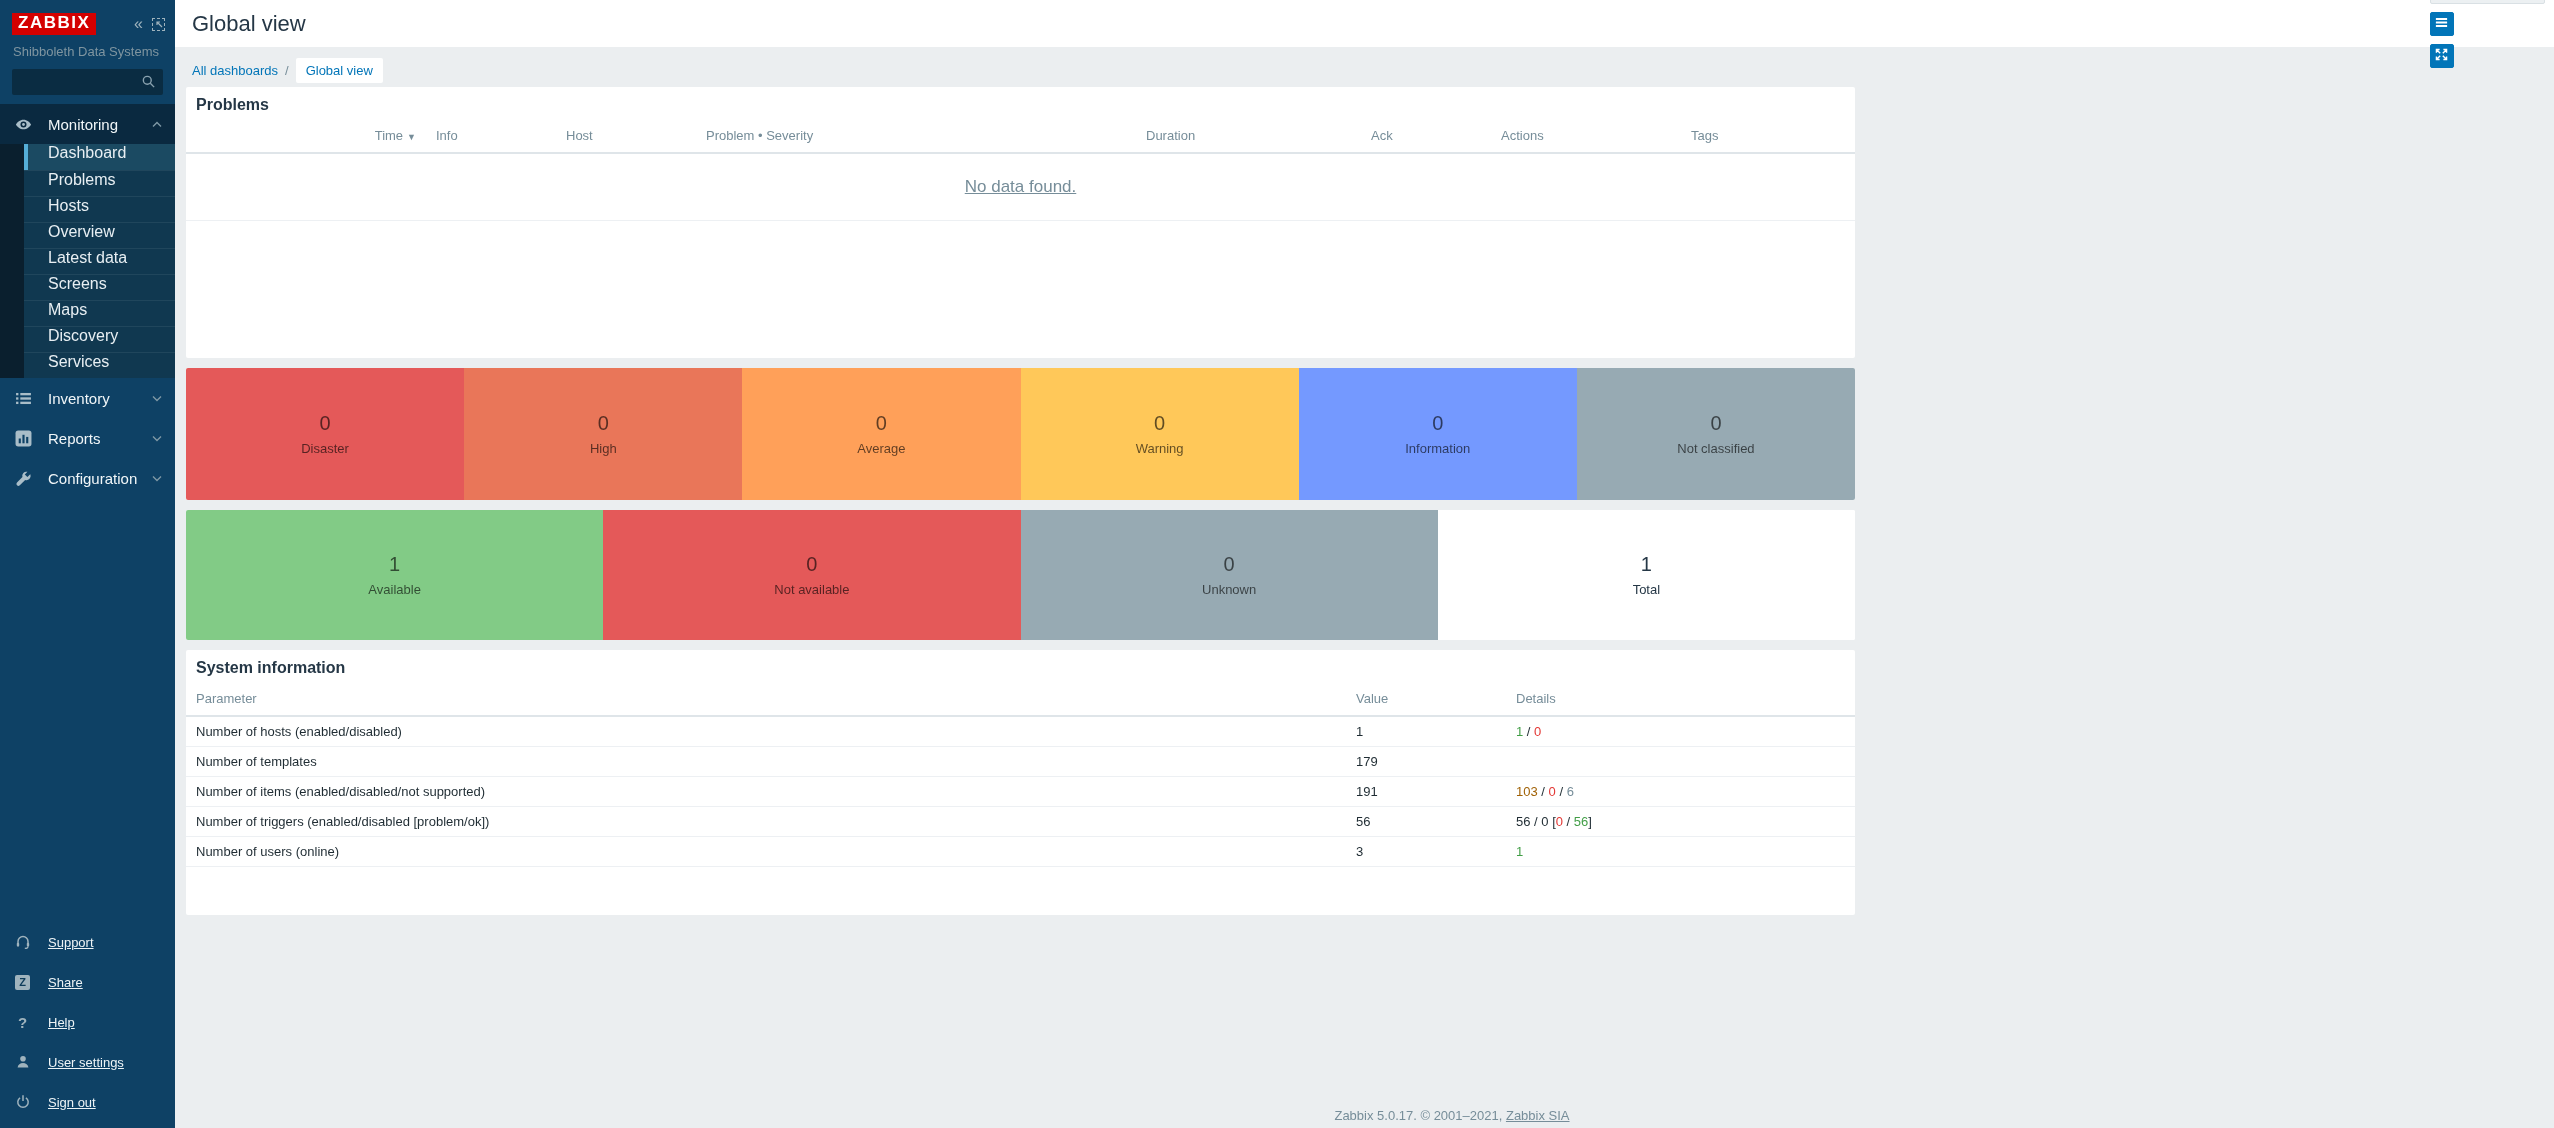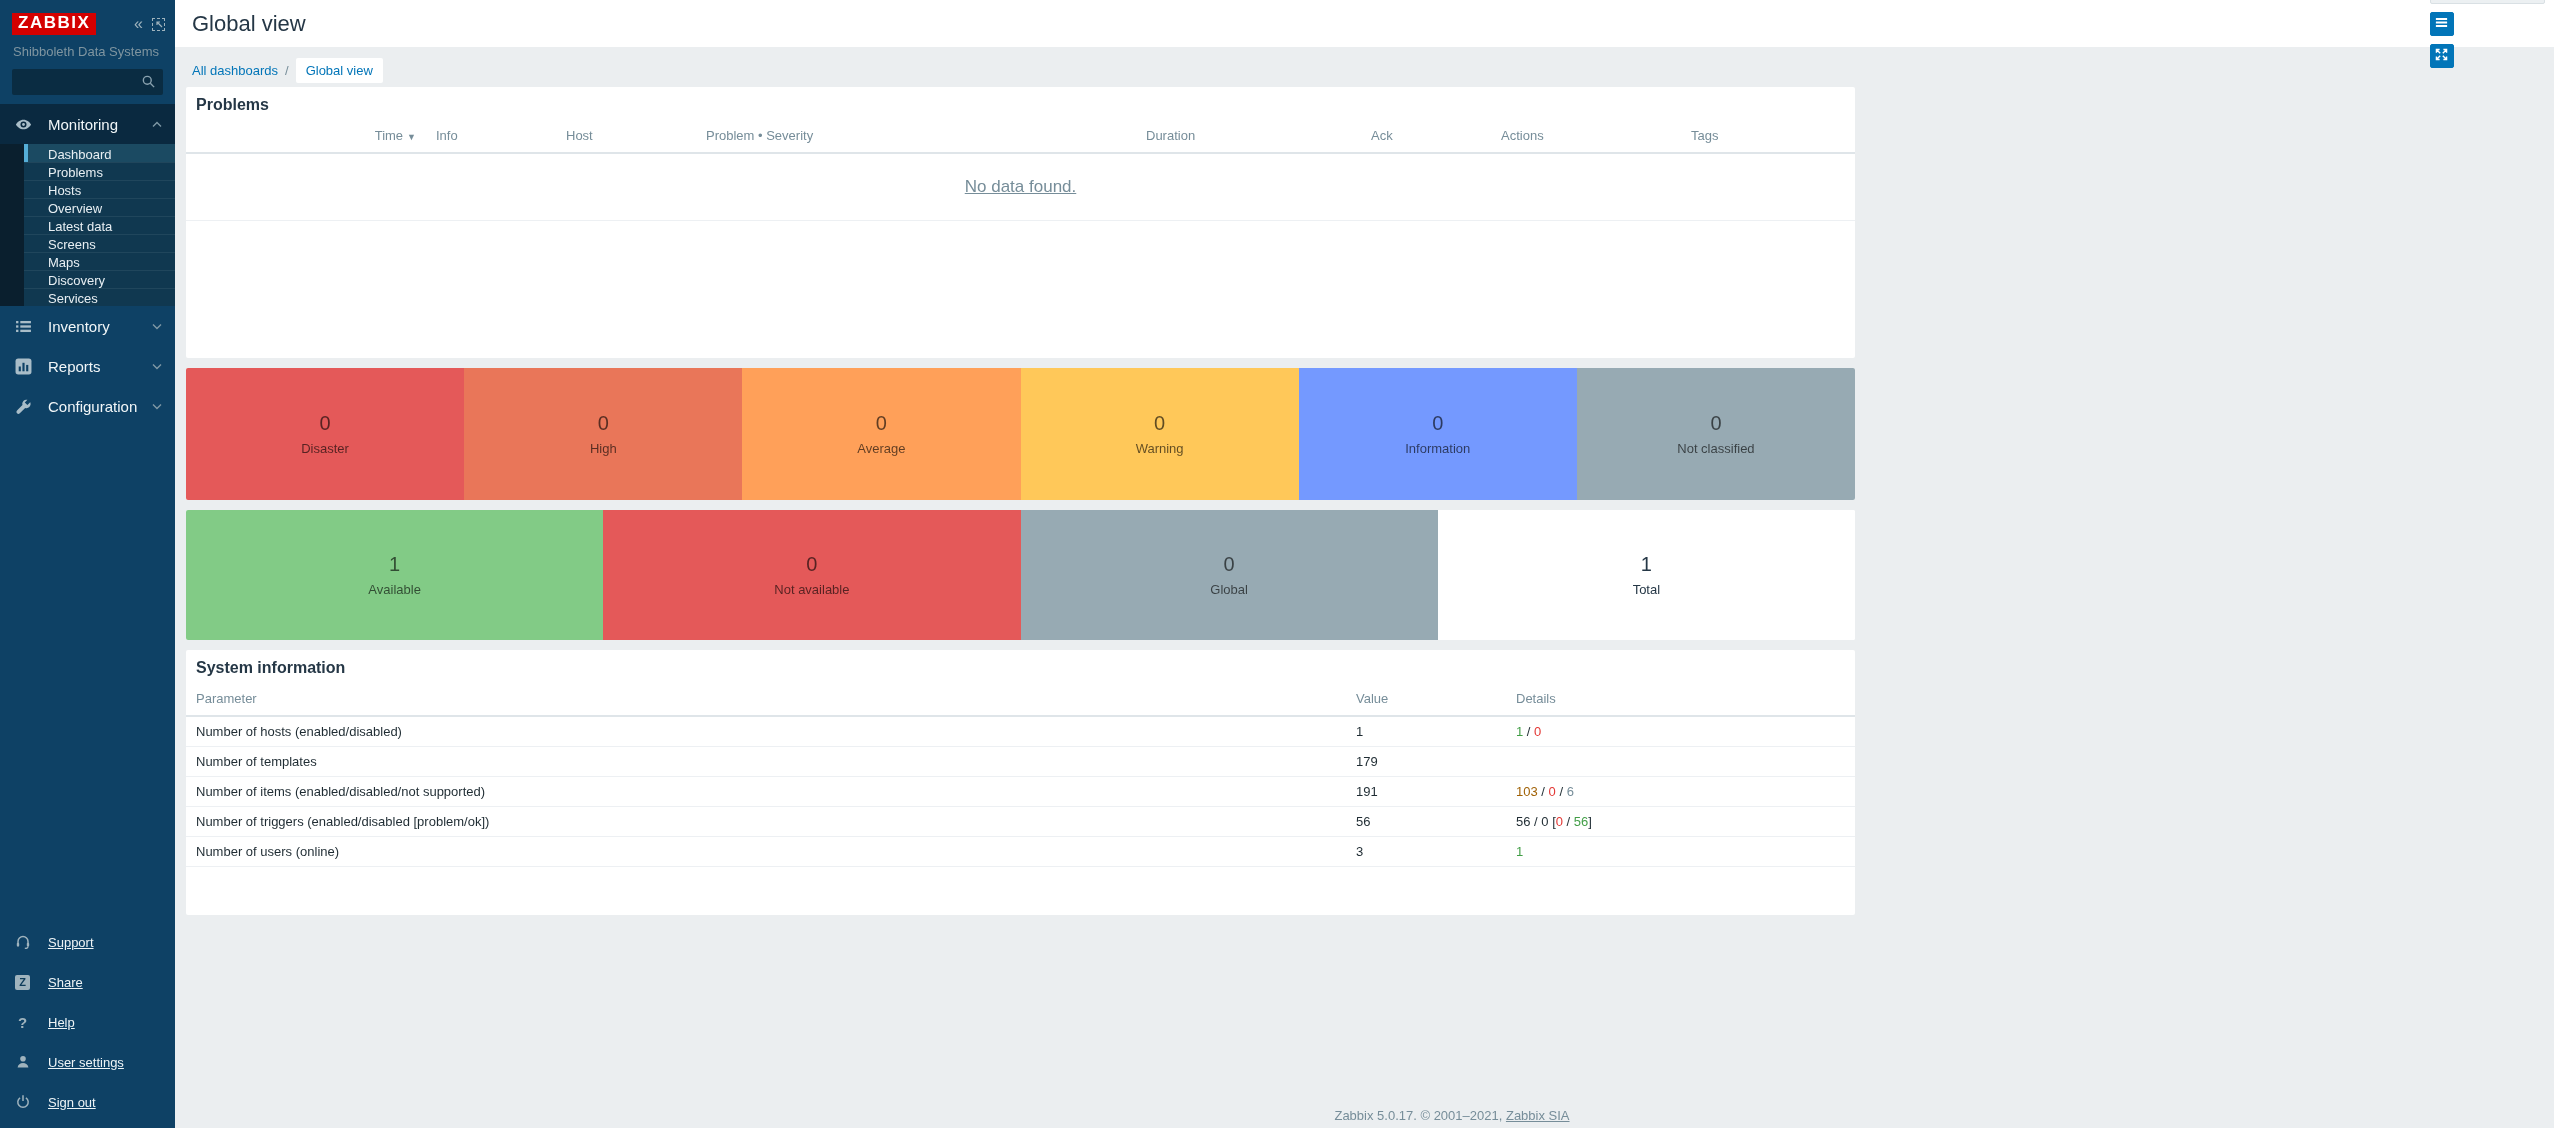--- a/index.html
+++ b/index.html
@@ -29,22 +29,22 @@
   .micon{width:18px;height:18px;color:#a9bdc8;display:flex;align-items:center;justify-content:center;flex:none;}
   .micon svg{width:17px;height:17px;}
   .mlabel{margin-left:16px;font-size:15px;color:#f1f6f8;}
   .chev{margin-left:auto;color:#7f98a5;display:flex;}
   .chev svg{width:10px;height:7px;}
   .msection.expanded{background:#103850;position:relative;}
   .msection.expanded .mhead{background:#0a2940;}
   .msection.expanded::before{content:"";position:absolute;left:0;top:40px;bottom:0;width:24px;
                              background:#0a1f2e;z-index:1;}
   .msub{list-style:none;margin:0;padding:0;}
-  .subitem{position:relative;height:18px;display:flex;align-items:flex-end;padding-left:48px;
-           font-size:13px;color:#e8eff3;cursor:pointer;border-top:1px solid rgba(255,255,255,0.07);}
+  .subitem{position:relative;height:26px;display:flex;align-items:flex-start;padding-left:48px;
+           font-size:16px;color:#e8eff3;cursor:pointer;border-top:1px solid rgba(255,255,255,0.07);}
   .subitem:first-child{border-top:none;}
   .subitem.active{background:#1b4a62;}
   .subitem.active::before{content:"";position:absolute;left:24px;top:0;bottom:0;width:4px;
                           background:#55aed8;z-index:2;}
   .menu-footer{position:absolute;left:0;right:0;bottom:6px;}
   .bitem{display:flex;align-items:center;height:40px;padding:0 14px;cursor:pointer;}
   .bitem .micon{width:17px;height:17px;color:#9fb3bd;}
   .bitem .micon svg{width:16px;height:16px;}
   .blabel{margin-left:17px;font-size:13px;color:#eef4f6;text-decoration:underline;}
   .zbox{display:inline-flex;width:15px;height:15px;background:#9fb3bd;color:#0e3c5a;
@@ -356,21 +356,21 @@
         <div class="block" style="background: rgb(130, 203, 134);">
           <div class="cnt">1</div>
           <div class="lbl">Available</div>
         </div>
         <div class="block" style="background: rgb(228, 89, 89);">
           <div class="cnt">0</div>
           <div class="lbl">Not available</div>
         </div>
         <div class="block" style="background: rgb(151, 170, 179);">
           <div class="cnt">0</div>
-          <div class="lbl">Global</div>
+          <div class="lbl">Unknown</div>
         </div>
         <div class="block white" style="background: rgb(255, 255, 255);">
           <div class="cnt">1</div>
           <div class="lbl">Total</div>
         </div>
       </section>
 
     <section class="card sysinfo-card">
       <h4>System information</h4>
       <table class="tbl sysinfo-tbl">

